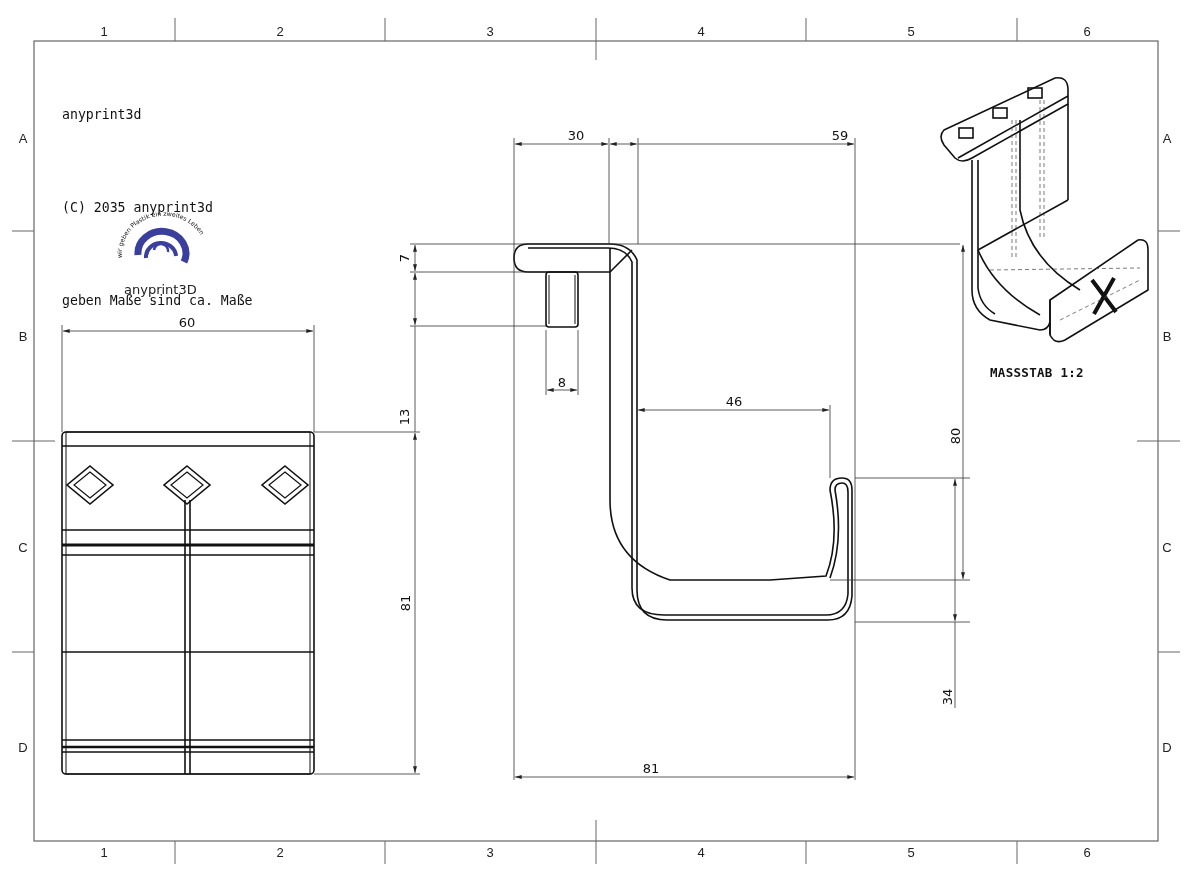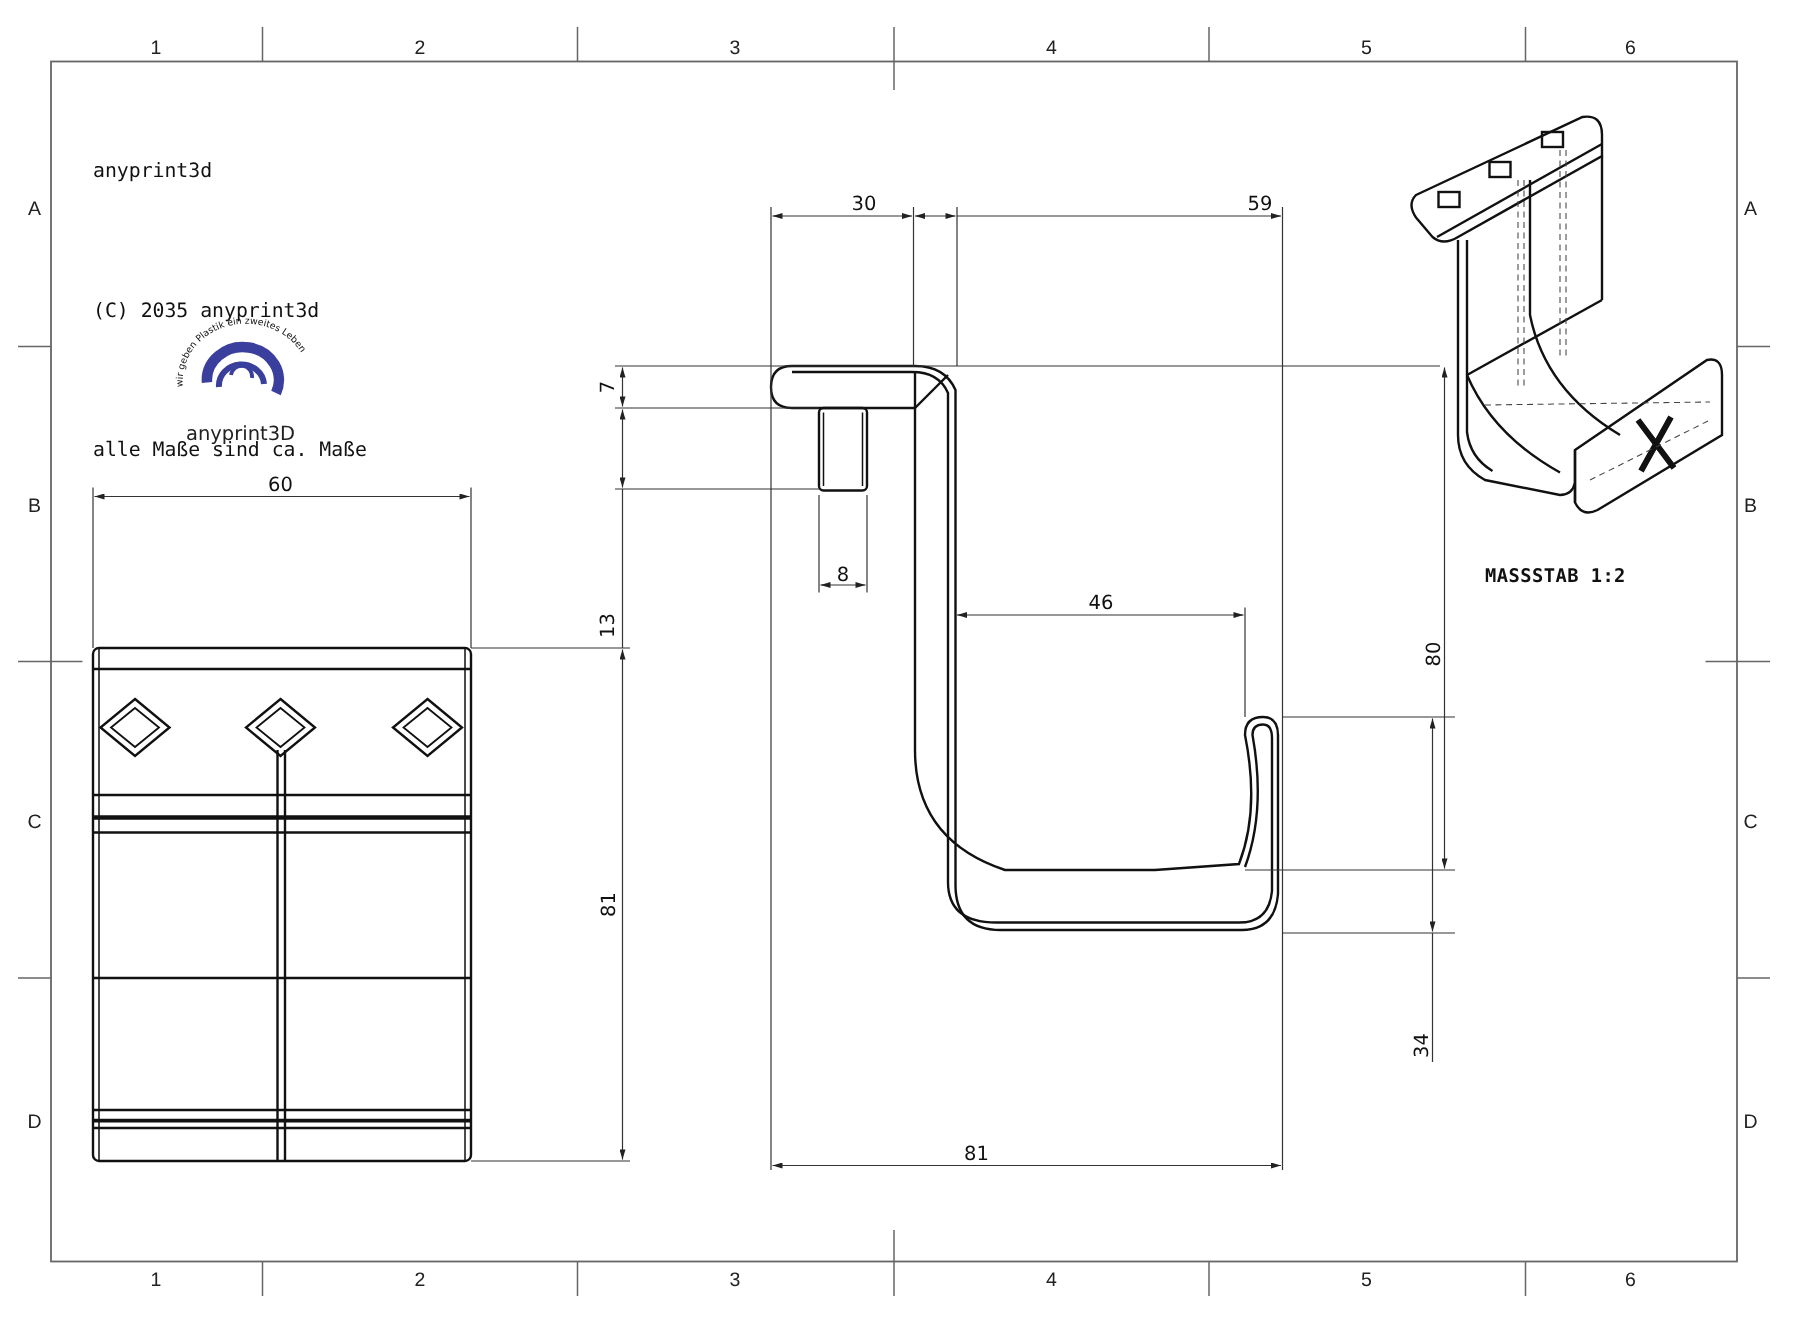--- a/index.html
+++ b/index.html
@@ -1,20 +1,20 @@
 <!DOCTYPE html>
 <html><head>
 <meta charset="utf-8">
 <style>
   html, body { margin:0; padding:0; background:#ffffff; }
   body { width:1200px; height:884px; position:relative; overflow:hidden; font-family:"DejaVu Sans Mono", monospace; }
   #sheet { position:absolute; left:0; top:0; width:1200px; height:884px; }
   .title-block { position:absolute; left:62px; top:76px; font-family:"DejaVu Sans Mono", monospace; font-size:13.2px; line-height:15.6px; color:#111; white-space:pre; }
   .title-block .gap { height:15px; }
-  .scale-label { position:absolute; left:990px; top:376px; font-family:"DejaVu Sans Mono", monospace; font-weight:bold; font-size:12.5px; color:#111; letter-spacing:0.3px; }
+  .scale-label { position:absolute; left:990px; top:365px; font-family:"DejaVu Sans Mono", monospace; font-weight:bold; font-size:12.5px; color:#111; letter-spacing:0.3px; }
   .logo { position:absolute; left:108px; top:200px; width:108px; height:100px; }
   .logo-text { position:absolute; left:124px; top:282px; font-family:"DejaVu Sans", sans-serif; font-size:13px; color:#222; }
   svg text { font-family:"DejaVu Sans", sans-serif; fill:#111; }
   .grid-label { font-family:"Liberation Sans", sans-serif; font-size:13px; fill:#222; }
 </style>
 </head>
 <body>
 
 <svg id="sheet" width="1200" height="884" viewBox="0 0 1200 884">
 
@@ -205,21 +205,21 @@
       <line x1="1060" y1="320" x2="1140" y2="280"></line>
     </g>
   </g>
 </svg>
 
 <div class="title-block">
   <div>anyprint3d</div>
   <div class="gap"></div>
   <div>(C) 2035 anyprint3d</div>
   <div class="gap"></div>
-  <div>alle Maße sind ca. Maße</div>
+  <div>geben Maße sind ca. Maße</div>
 </div>
 
 <div class="logo">
   <svg width="108" height="100" viewBox="0 0 108 100">
     <defs>
       <path id="arcText" d="M14,58 A42,38 0 0 1 98,50"></path>
     </defs>
     <text font-size="6.2" fill="#3a3f9e" font-family="DejaVu Sans, sans-serif">
       <textPath href="#arcText">wir geben Plastik ein zweites Leben</textPath>
     </text>

